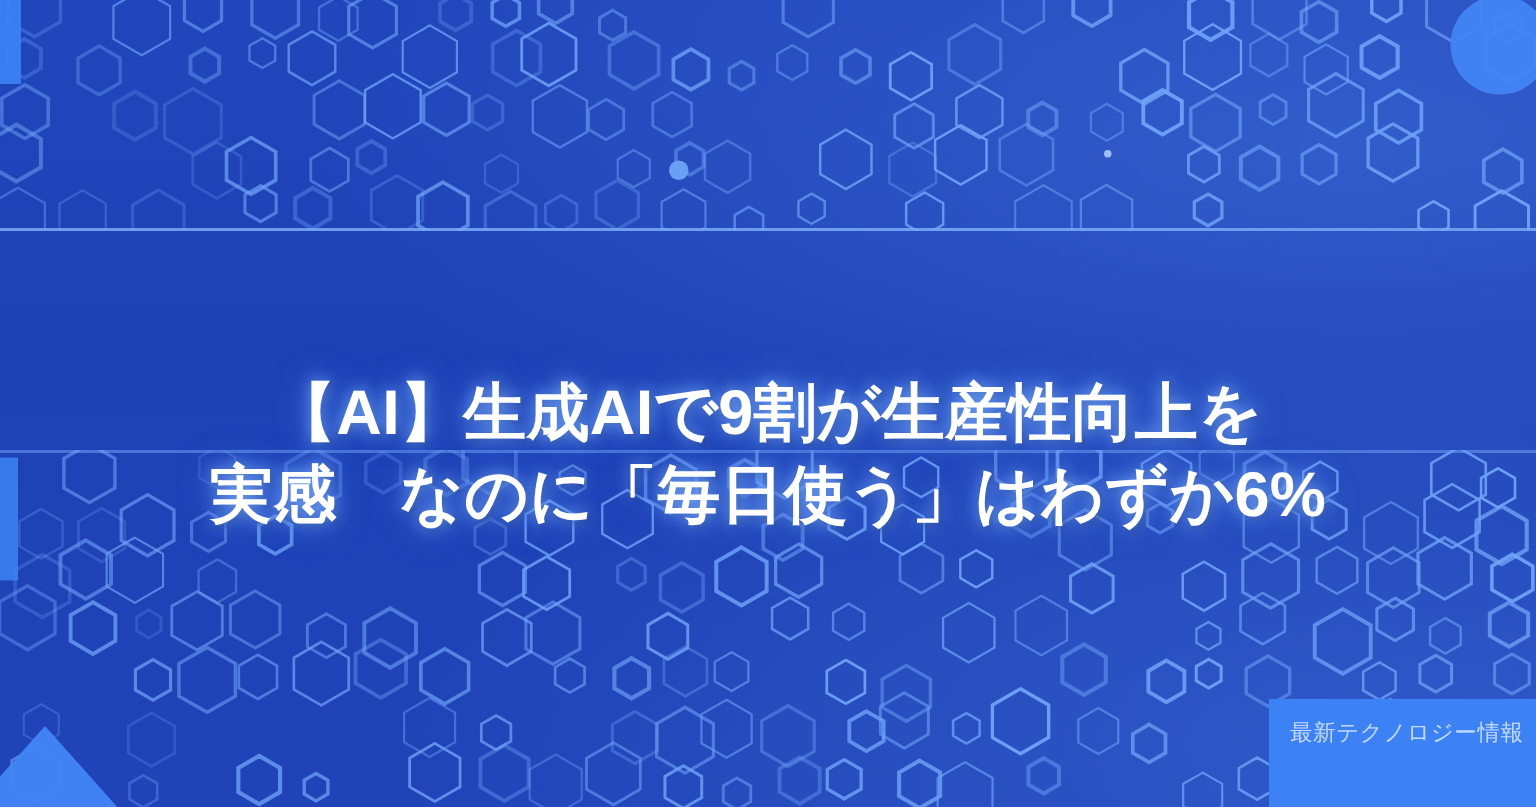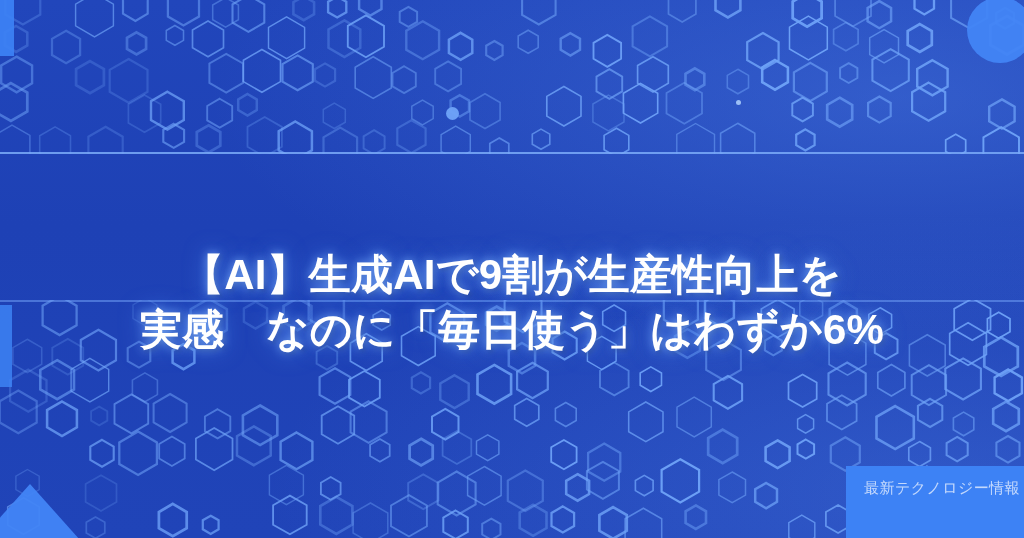--- a/index.html
+++ b/index.html
@@ -96,21 +96,20 @@
     font-weight:normal;
     letter-spacing:.6px;
     line-height:1.05;
   }
   #badge-sub {
     margin-top:4px;
     color:#cfe0fd;
     font-size:15px;
     letter-spacing:.4px;
     opacity:.92;
-    text-align:center;
   }
 </style>
 </head>
 <body>
 
 <div id="card">
 
   <div class="bg-base"></div>
 
   <div class="hex-band" id="hex-top">

